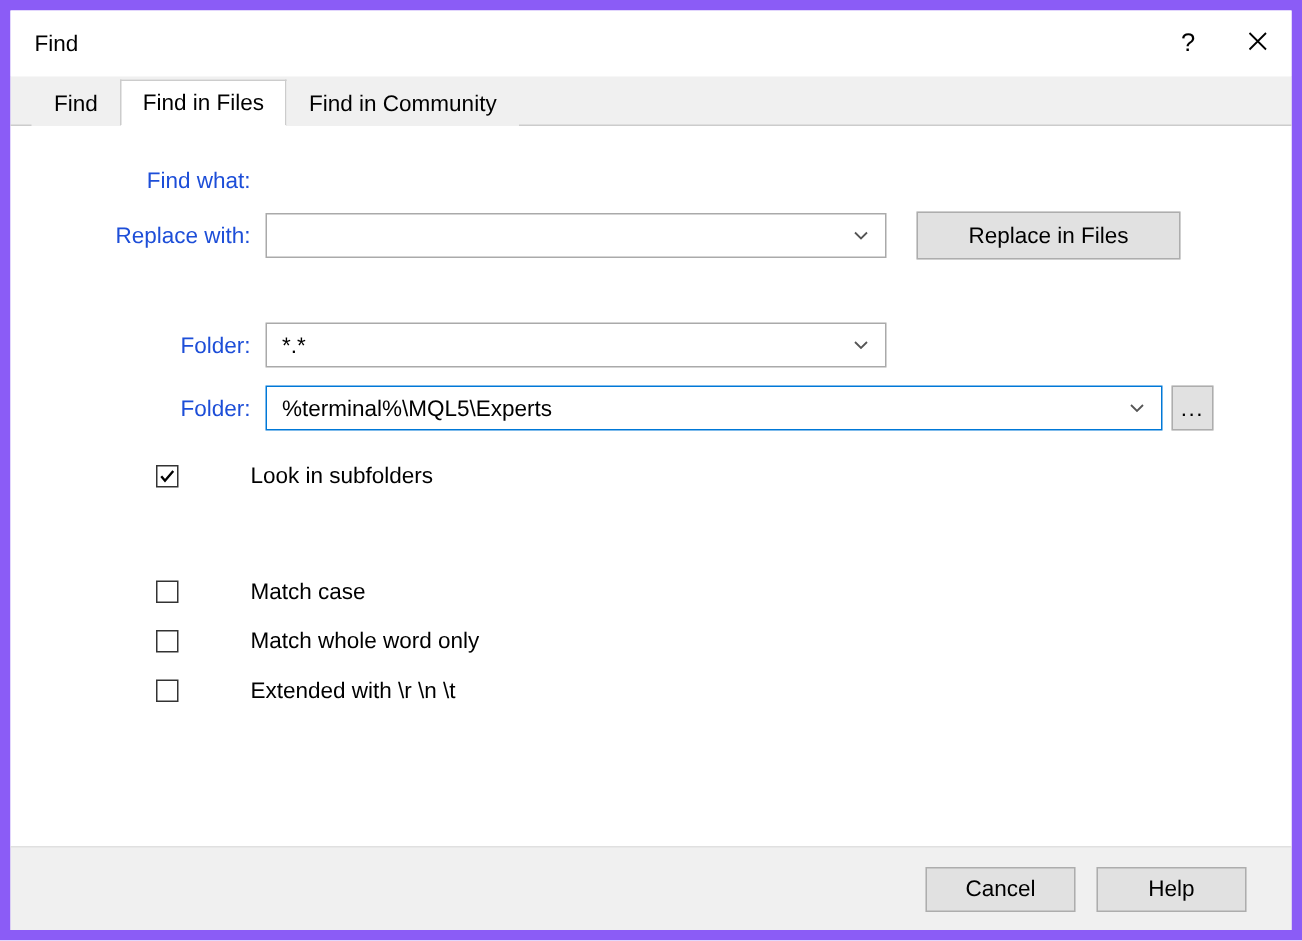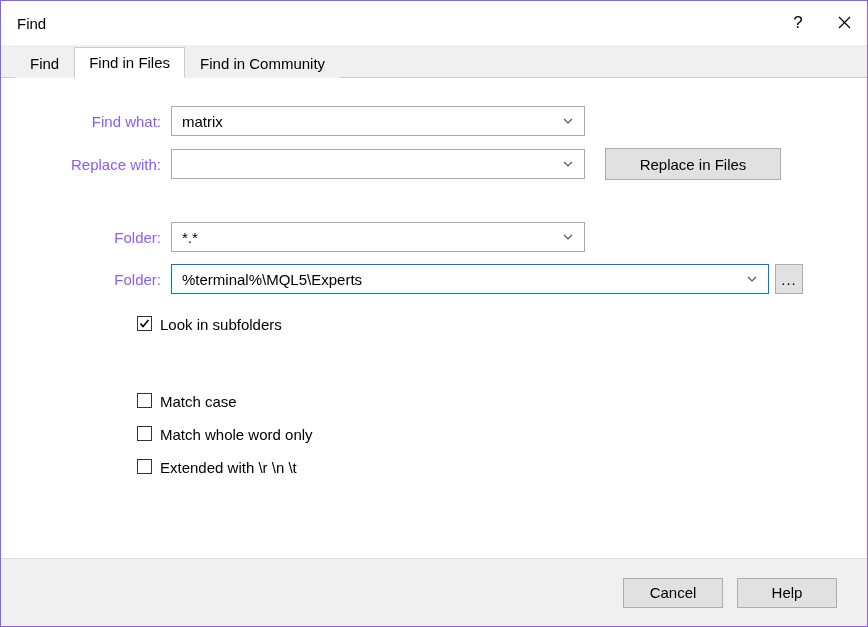--- a/index.html
+++ b/index.html
@@ -10,21 +10,21 @@
       margin: 0;
       padding: 0;
       background: #ffffff;
       width: 868px;
       height: 627px;
       overflow: hidden;
     }
     .window {
       width: 868px;
       height: 627px;
-      border: 1px solid #8b5cf6;
+      border: 7px solid #8b5cf6;
       background: #ffffff;
       display: flex;
       flex-direction: column;
     }
     .titlebar {
       height: 44px;
       background: #ffffff;
       display: flex;
       align-items: center;
       padding: 0 0 0 16px;
@@ -87,21 +87,21 @@
     .row {
       display: flex;
       align-items: center;
       margin-bottom: 12px;
     }
     .label {
       width: 130px;
       text-align: right;
       padding-right: 10px;
       font-size: 15px;
-      color: #8b5cf6;
+      color: #1d4ed8;
     }
     .combo {
       display: flex;
       align-items: center;
       border: 1px solid #aaaaaa;
       background: #ffffff;
       height: 30px;
       padding: 0 8px 0 10px;
       font-size: 15px;
       color: #000;
@@ -150,22 +150,24 @@
       height: 30px;
       padding: 0;
       font-size: 15px;
       letter-spacing: 1px;
       margin-left: 6px;
       background: #e1e1e1;
       border: 1px solid #adadad;
     }
     .checkbox-row {
       display: flex;
+      align-items: center;
       margin-bottom: 16px;
-      margin-left: 96px;
+      margin-left: 57px;
+      gap: 40px;
     }
     .checkbox {
       width: 15px;
       height: 15px;
       border: 1px solid #333;
       background: #fff;
       margin-right: 8px;
       display: inline-flex;
       align-items: center;
       justify-content: center;
@@ -173,21 +175,21 @@
     }
     .checkbox.checked svg {
       width: 11px;
       height: 11px;
     }
     .checkbox-label {
       font-size: 15px;
       color: #000;
     }
     .footer {
-      height: 68px;
+      height: 56px;
       border-top: 1px solid #e0e0e0;
       background: #f0f0f0;
       display: flex;
       align-items: center;
       justify-content: flex-end;
       padding: 0 30px;
       gap: 14px;
     }
     .footer .btn {
       width: 100px;
@@ -228,28 +230,20 @@
     </div>
     <div class="tab">
       <span>Find in Community</span>
     </div>
   </div>
 
   <div class="content">
 
     <div class="row">
       <div class="label">Find what:</div>
-      <div class="combo" style="width:414px;">
-        <input class="combo-text" type="text" value="matrix" style="">
-        <div class="combo-arrow">
-          <svg viewBox="0 0 10 6">
-              <path d="M1 1 L5 5 L9 1" stroke="#555" stroke-width="1.2" fill="none"></path>
-            </svg>
-        </div>
-      </div>
       <div style="width:20px;"></div>
     </div>
 
     <div class="row">
       <div class="label">Replace with:</div>
       <div class="combo" style="width:414px;">
         <input class="combo-text" type="text" value="" style="">
         <div class="combo-arrow">
           <svg viewBox="0 0 10 6">
               <path d="M1 1 L5 5 L9 1" stroke="#555" stroke-width="1.2" fill="none"></path>

